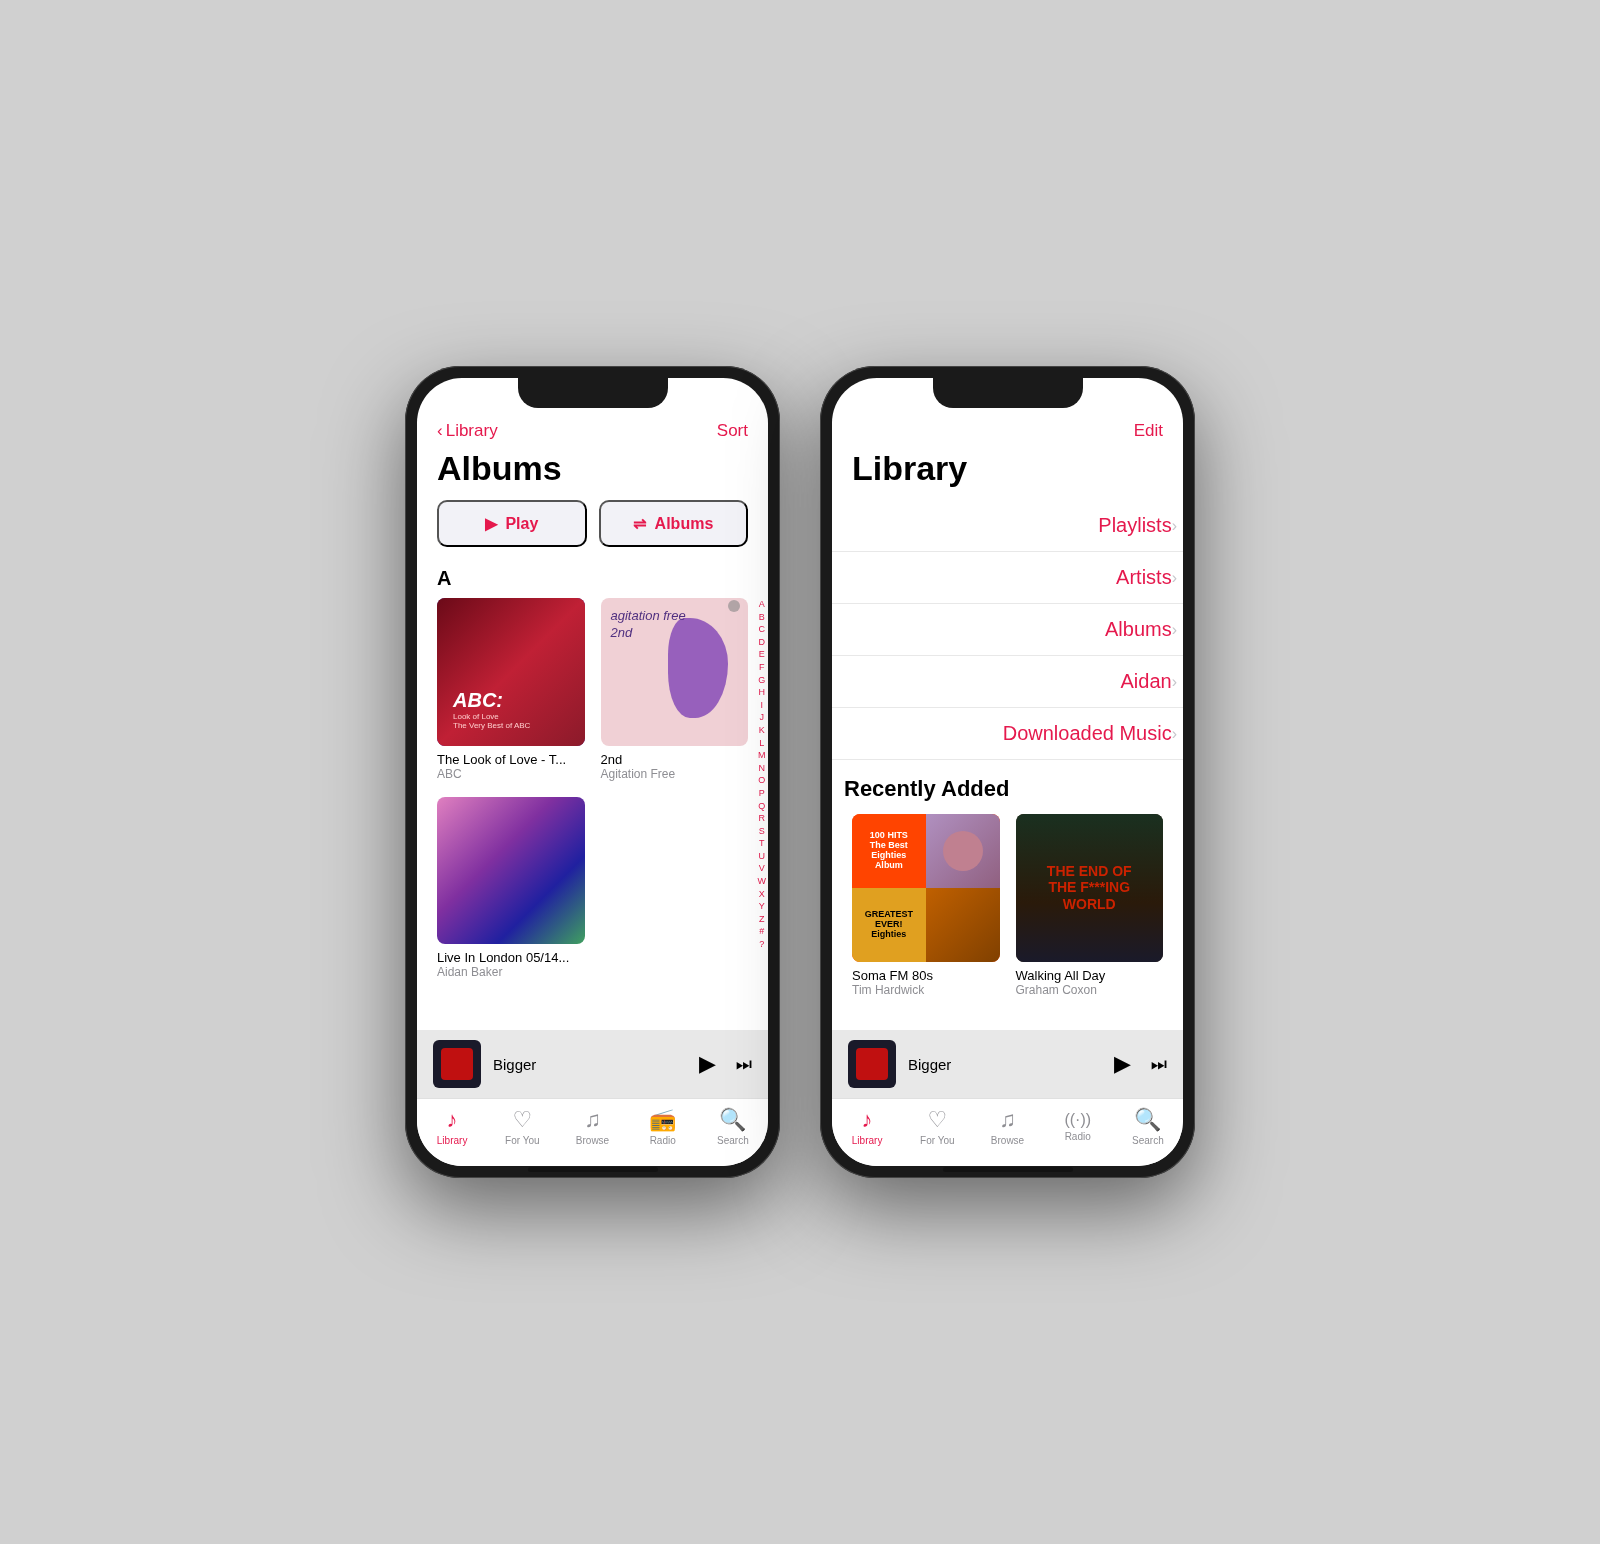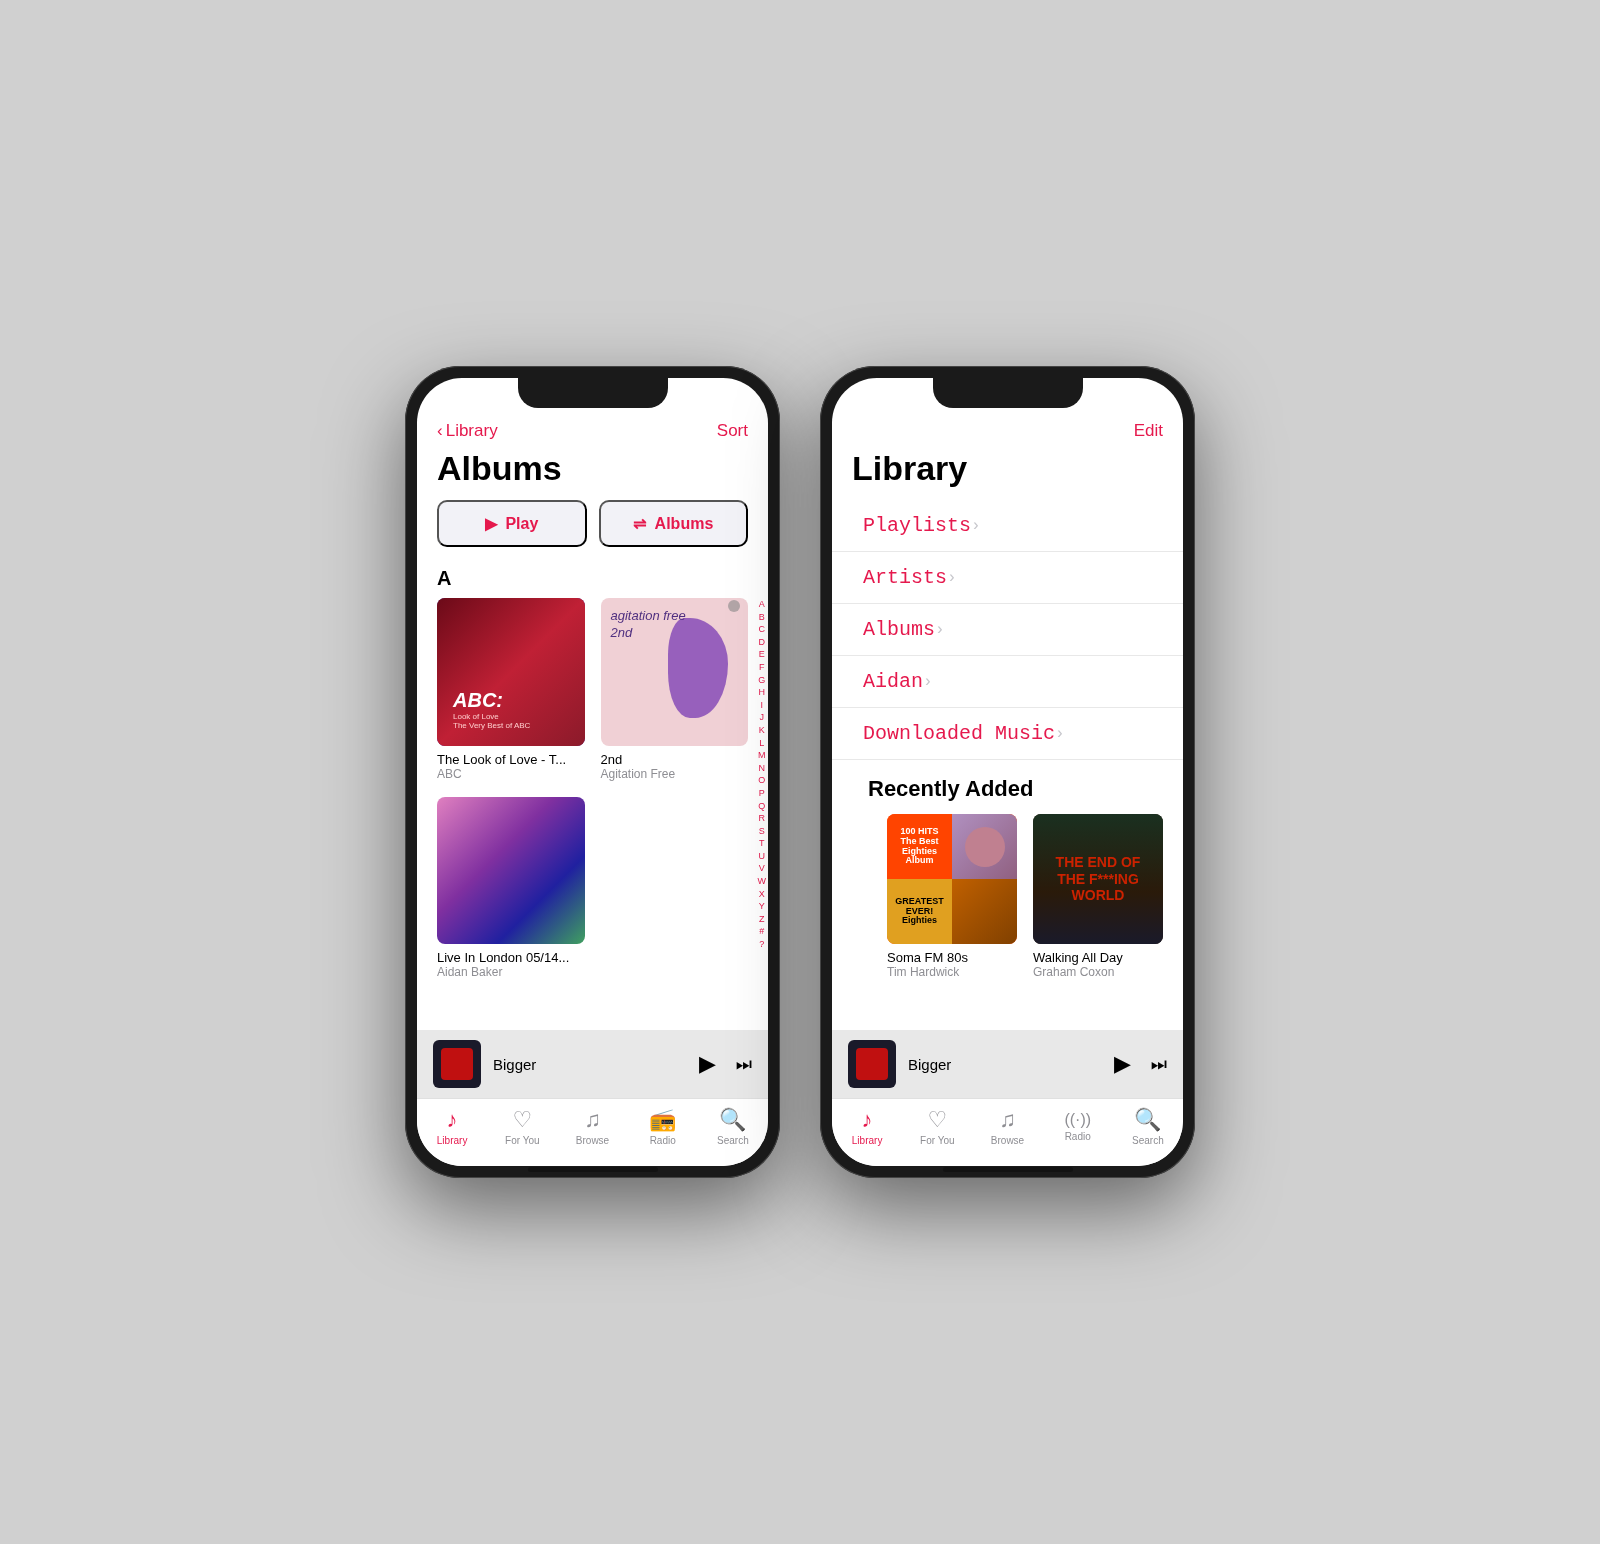--- a/index.html
+++ b/index.html
@@ -288,50 +288,48 @@
       height: 5px;
       background: #000;
       border-radius: 3px;
       opacity: 0.3;
     }
 
     
     .library-item {
       display: flex;
       align-items: center;
-      justify-content: flex-start;
-      padding: 14px 31px;
+      justify-content: flex-end;
+      padding: 14px 6px;
       border-bottom: 1px solid #e8e8e8;
-      font-family: Liberation Mono, monospace;
     }
 
     .library-item-text {
       font-size: 20px;
       color: #e5194d;
       font-weight: 400;
     }
 
     .library-chevron {
       color: #c7c7cc;
       font-size: 16px;
     }
 
     
     .section-heading {
       font-size: 22px;
       font-weight: 800;
-      padding: 16px 36px 12px;
+      padding: 16px 12px 12px;
     }
 
     .recently-added-grid {
       display: grid;
       grid-template-columns: 1fr 1fr;
       gap: 16px;
       padding: 0 20px;
-      margin-left: 35px;
     }
 
     .ra-item {
       display: flex;
       flex-direction: column;
     }
 
     .ra-art {
       width: 100%;
       aspect-ratio: 1;

